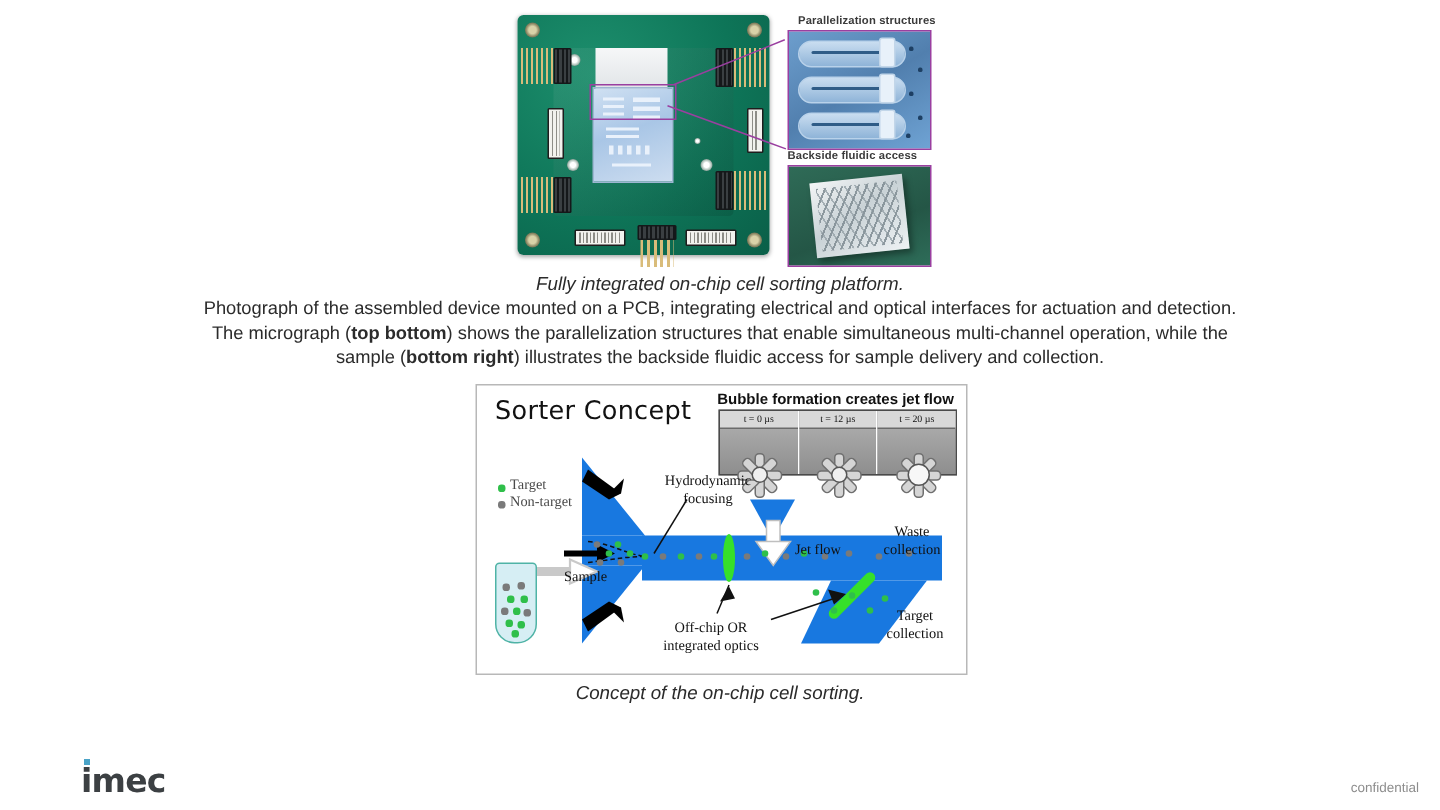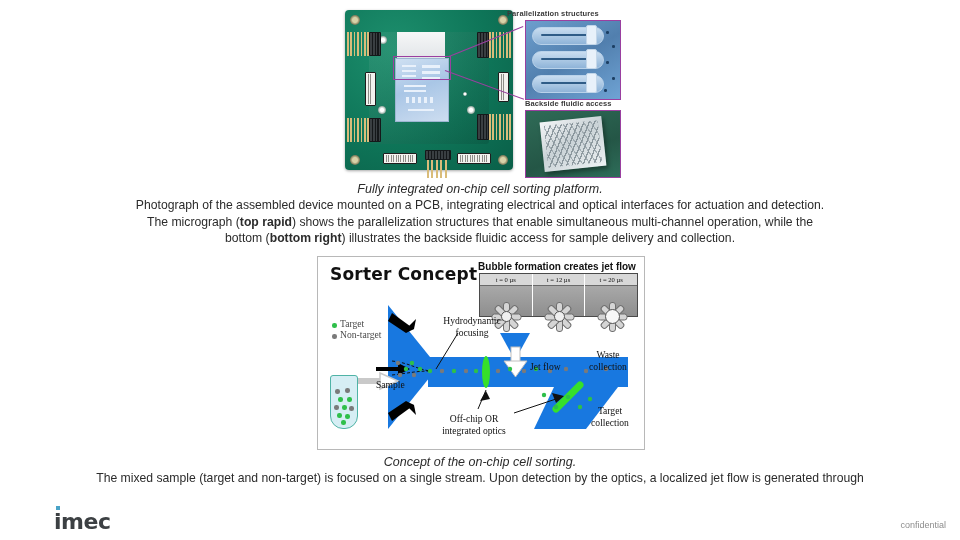--- a/index.html
+++ b/index.html
@@ -72,21 +72,21 @@
   
   .capBlock{position:absolute;left:0;width:960px;text-align:center;}
   .capTitle{font-style:italic;font-size:12.5px;color:#2b2b2b;line-height:16px;}
   .capBody{font-size:12.2px;color:#2b2b2b;line-height:16.5px;}
   .capBody b{font-weight:bold;}
 
   
   .fig2{position:absolute;left:317px;top:256px;width:326px;height:192px;
         background:#ffffff;border:1px solid #b8b8b8;}
   .f2 .ttl{position:absolute;left:12px;top:7px;font-size:17px;color:#111;
-        font-family:"DejaVu Sans",sans-serif;letter-spacing:.2px;font-weight:bold;}
+        font-family:"DejaVu Sans",sans-serif;letter-spacing:.2px;}
   .bubTitle{position:absolute;left:156px;top:4px;width:166px;text-align:center;
         font-family:Liberation Sans, sans-serif;font-size:10px;font-weight:bold;color:#111;}
   .bubBox{position:absolute;left:161px;top:16px;width:157px;height:42px;
         border:1px solid #4a4a4a;background:#9a9a9a;display:flex;}
   .bubCell{flex:1;border-right:1px solid #ffffff;position:relative;
         background:linear-gradient(180deg,#b3b3b3,#8e8e8e);}
   .bubCell:last-child{border-right:none;}
   .bubCell .tlab{position:absolute;top:0;left:0;right:0;height:11px;background:#d8d8d8;
         border-bottom:1px solid #6a6a6a;font-family:"Liberation Serif",serif;
         font-size:6.6px;text-align:center;line-height:11px;color:#111;}
@@ -166,21 +166,21 @@
         <i style="left:28px;top:38px;width:3px;height:6px"></i>
         <i style="left:34px;top:38px;width:3px;height:6px"></i>
         <i style="left:12px;top:50px;width:26px;height:2px"></i>
       </div>
       <div style="position:absolute;left:48px;top:46px;width:56px;height:22px;border:1.2px solid #9a3fa0"></div>
     </div>
 
     <div class="lead" style="left:104px;top:52px;width:80px;transform:rotate(-22deg)"></div>
     <div class="lead" style="left:100px;top:66px;width:84px;transform:rotate(20deg)"></div>
 
-    <div class="insetLbl" style="left:162px;top:5px">Parallelization structures</div>
+    <div class="insetLbl" style="left:187px;top:5px">Parallelization structures</div>
     <div class="inset inTop">
       <div class="chan" style="top:6px"></div>
       <div class="chan" style="top:30px"></div>
       <div class="chan" style="top:54px"></div>
       <div class="vial" style="left:60px;top:4px"></div>
       <div class="vial" style="left:60px;top:28px"></div>
       <div class="vial" style="left:60px;top:52px"></div>
       <div class="dot2" style="left:80px;top:10px"></div>
       <div class="dot2" style="left:86px;top:24px"></div>
       <div class="dot2" style="left:80px;top:40px"></div>
@@ -190,22 +190,22 @@
 
     <div class="insetLbl" style="left:180px;top:95px">Backside fluidic access</div>
     <div class="inset inBot">
       <div class="bsChip"></div>
     </div>
   </div>
 
   <div class="capBlock" style="top:181px">
     <div class="capTitle">Fully integrated on-chip cell sorting platform.</div>
     <div class="capBody">Photograph of the assembled device mounted on a PCB, integrating electrical and optical interfaces for actuation and detection.</div>
-    <div class="capBody"><span>The micrograph (</span><b>top rapid</b><span>) shows the parallelization structures that enable simultaneous multi-channel operation, while the</span></div>
-    <div class="capBody"><span>bottom (</span><b>bottom right</b><span>) illustrates the backside fluidic access for sample delivery and collection.</span></div>
+    <div class="capBody"><span>The micrograph (</span><b>top bottom</b><span>) shows the parallelization structures that enable simultaneous multi-channel operation, while the</span></div>
+    <div class="capBody"><span>sample (</span><b>bottom right</b><span>) illustrates the backside fluidic access for sample delivery and collection.</span></div>
   </div>
 
   <div class="fig2 f2">
 
     <div class="ttl">Sorter Concept</div>
 
     <div class="bubTitle">Bubble formation creates jet flow</div>
     <div class="bubBox">
       <div class="bubCell">
         <div class="tlab">t = 0 µs</div>
@@ -359,21 +359,20 @@
       <span>collection</span>
     </div>
     <div class="lbl" style="left:104px;top:156px;width:104px">
       <span>Off-chip OR</span><br>
       <b>integrated</b><span> optics</span>
     </div>
   </div>
 
   <div class="capBlock" style="top:454px">
     <div class="capTitle">Concept of the on-chip cell sorting.</div>
-    <div class="capBody">The mixed sample (target and non-target) is focused on a single stream. Upon detection by the optics, a localized jet flow is generated through</div>
   </div>
 
   <div class="logo">
     <div class="logoDot"></div>
     <div class="logoTxt">imec</div>
   </div>
   <div class="conf">confidential</div>
 
 </div>
 

